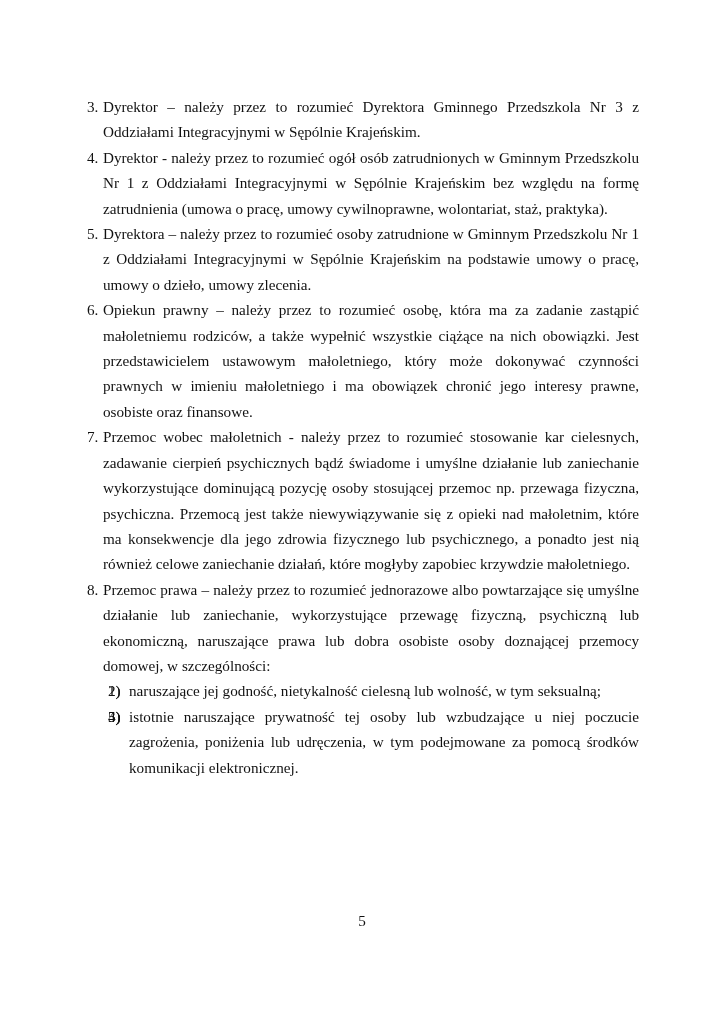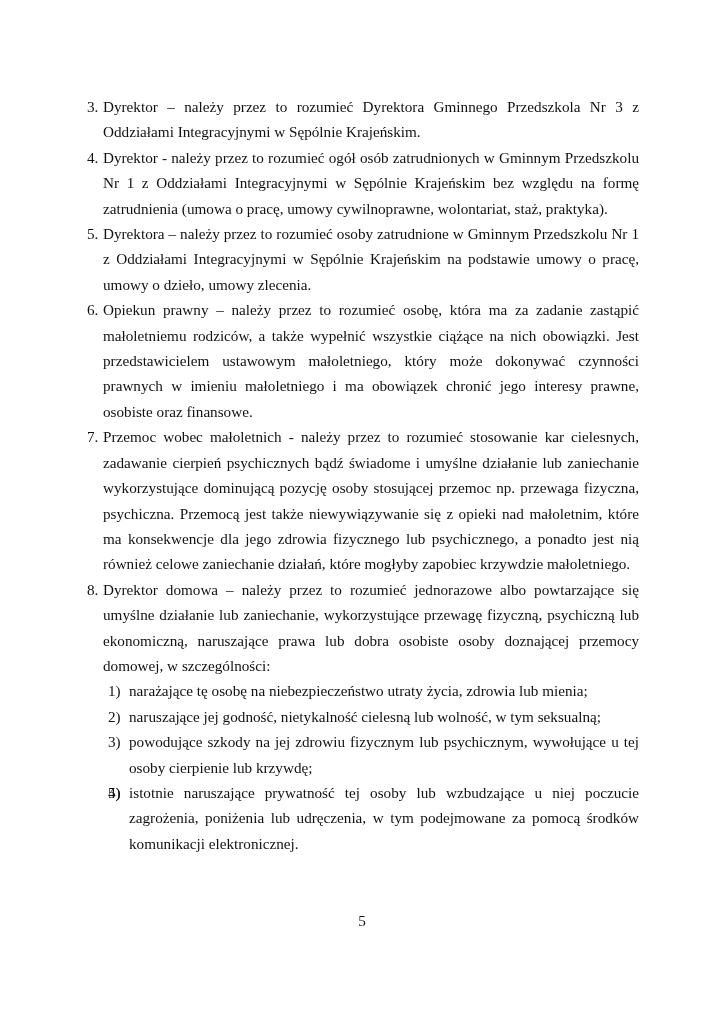--- a/index.html
+++ b/index.html
@@ -39,25 +39,25 @@
       <li>
         <span class="num">5.</span><b>Dyrektora</b><span> – należy przez to rozumieć osoby zatrudnione w Gminnym Przedszkolu Nr 1 z Oddziałami Integracyjnymi w Sępólnie Krajeńskim na podstawie umowy o pracę, umowy o dzieło, umowy zlecenia.</span>
       </li>
       <li>
         <span class="num">6.</span><b>Opiekun prawny</b><span> – należy przez to rozumieć osobę, która ma za zadanie zastąpić małoletniemu rodziców,  a także wypełnić wszystkie ciążące na nich obowiązki. Jest przedstawicielem ustawowym małoletniego, który może dokonywać czynności prawnych w imieniu małoletniego i ma obowiązek  chronić jego interesy prawne, osobiste oraz finansowe.</span>
       </li>
       <li>
         <span class="num">7.</span><b>Przemoc wobec małoletnich</b><span> - należy przez to rozumieć stosowanie kar cielesnych, zadawanie cierpień psychicznych bądź świadome i umyślne działanie lub zaniechanie wykorzystujące dominującą pozycję osoby stosującej przemoc np. przewaga fizyczna, psychiczna. Przemocą jest także niewywiązywanie się z opieki nad małoletnim, które ma konsekwencje dla jego zdrowia fizycznego lub psychicznego, a ponadto jest nią również celowe zaniechanie działań, które mogłyby zapobiec krzywdzie małoletniego.</span>
       </li>
       <li>
-        <span class="num">8.</span><b>Dyrektor domowa</b><span> – należy przez to rozumieć jednorazowe albo powtarzające się umyślne działanie lub zaniechanie, wykorzystujące przewagę fizyczną, psychiczną lub ekonomiczną, naruszające prawa lub dobra osobiste osoby doznającej przemocy domowej, w szczególności:</span>
+        <span class="num">8.</span><b>Przemoc prawa</b><span> – należy przez to rozumieć jednorazowe albo powtarzające się umyślne działanie lub zaniechanie, wykorzystujące przewagę fizyczną, psychiczną lub ekonomiczną, naruszające prawa lub dobra osobiste osoby doznającej przemocy domowej, w szczególności:</span>
         <ol class="subs">
-          <li><span class="snum">1)</span><span>narażające tę osobę na niebezpieczeństwo utraty życia, zdrowia lub mienia;</span></li>
+          <li><span class="snum">1)</span></li>
           <li><span class="snum">2)</span><span>naruszające jej godność, nietykalność cielesną lub wolność, w tym seksualną;</span></li>
-          <li><span class="snum">3)</span><span>powodujące szkody na jej zdrowiu fizycznym lub psychicznym, wywołujące u tej osoby cierpienie lub krzywdę;</span></li>
+          <li><span class="snum">3)</span></li>
           <li><span class="snum">4)</span></li>
           <li><span class="snum">5)</span><span>istotnie naruszające prywatność tej osoby lub wzbudzające u niej poczucie zagrożenia, poniżenia lub udręczenia, w tym podejmowane za pomocą środków komunikacji elektronicznej.</span></li>
         </ol>
       </li>
     </ol>
   </div>
   <div class="page-number">5</div>
 </div>
 
 </body></html>

